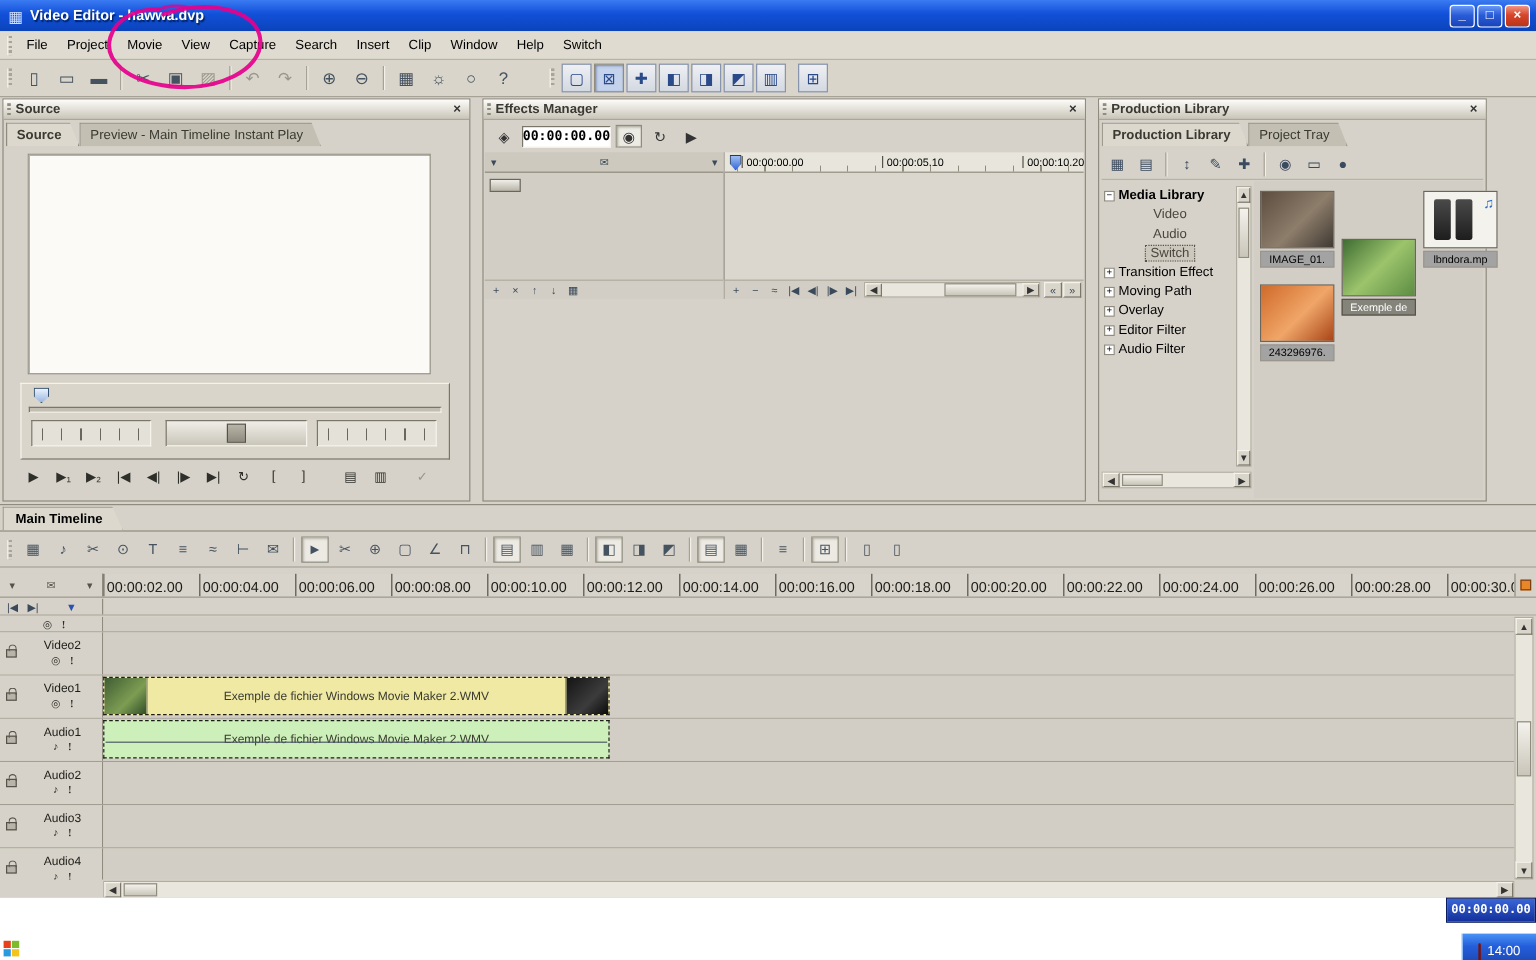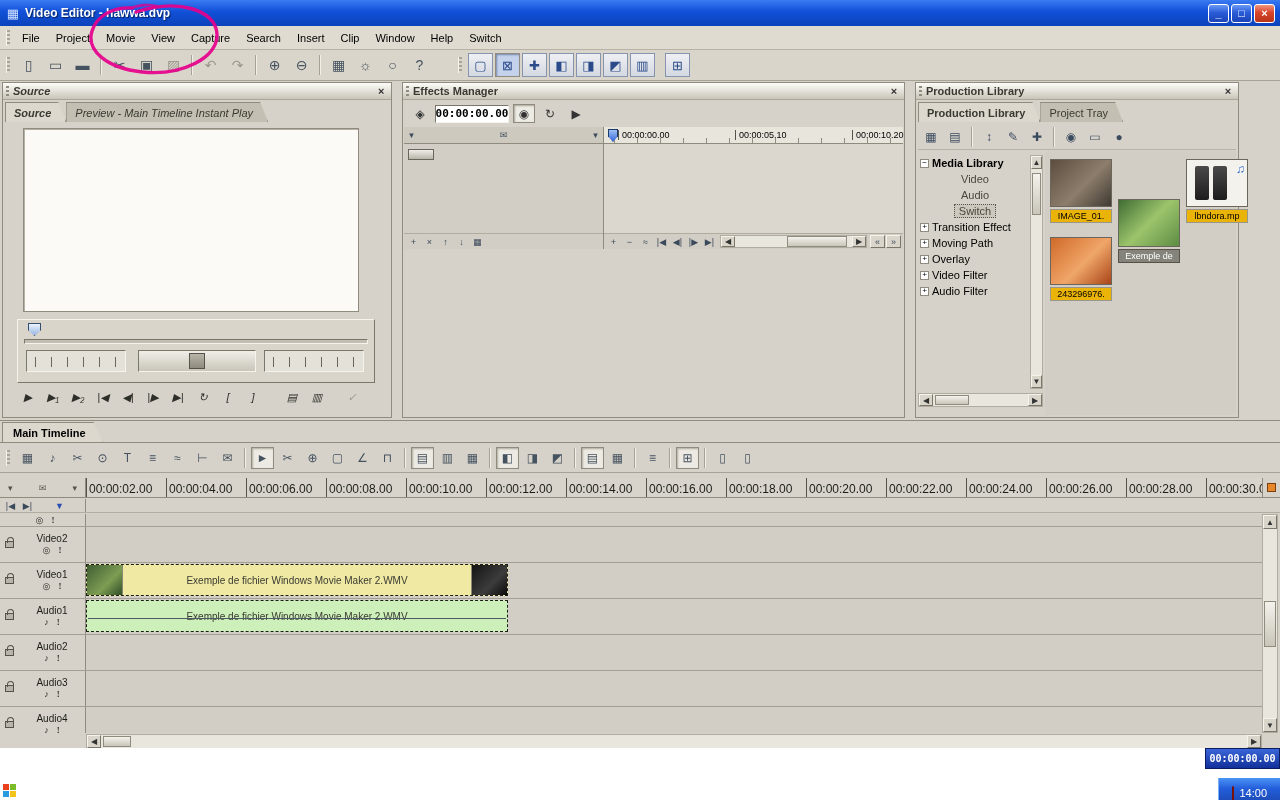--- a/index.html
+++ b/index.html
@@ -91,21 +91,21 @@
   .trow .expander{width:9px;height:9px;flex:0 0 9px;background:#fff;border:1px solid #8f8b7e;display:flex;align-items:center;justify-content:center;font-size:8px;line-height:1;}
   .trow.root .tlabel{font-weight:bold;}
   .trow.group .tlabel{font-weight:normal;}
   .trow.child{justify-content:center;color:#4a463e;}
   .trow.child.focused span{border:1px dotted #55524a;background:#ccc8bd;padding:0 4px;}
   .lib-vscroll{position:absolute;left:114px;top:72px;width:13px;bottom:28px;flex-direction:column;}
   .lib-hscroll{position:absolute;left:2px;bottom:10px;width:125px;height:14px;}
   .thumbs{position:absolute;left:129px;top:68px;right:2px;bottom:2px;background:#d2cec5;}
   .thumb{position:absolute;width:62px;}
   .thumb .pic{width:62px;height:48px;border:1px solid #6a665c;background:#888;}
-  .thumb .lbl{margin-top:2px;width:62px;height:14px;background:#eab308;border:1px solid #9a968b;font-size:9px;display:flex;align-items:center;justify-content:center;overflow:hidden;white-space:nowrap;}
+  .thumb .lbl{margin-top:2px;width:62px;height:14px;background:#a3a3a3;border:1px solid #9a968b;font-size:9px;display:flex;align-items:center;justify-content:center;overflow:hidden;white-space:nowrap;}
   .thumb.selected .lbl{background:#85847a;color:#fff;border-color:#55524a;}
   .pic.p1{background:linear-gradient(135deg,#5d4d3f 0%,#8d7d6b 55%,#3f3a33 100%);}
   .pic.p2{background:linear-gradient(135deg,#3f6d33 0%,#9cc46c 50%,#5d8d43 100%);}
   .pic.p3{background:#f4f2ec;position:relative;}
   .pic.p3 .spk{position:absolute;top:6px;width:14px;height:34px;background:linear-gradient(#4a4a4a,#1d1d1d);border-radius:2px;}
   .pic.p3 .spk.l{left:8px;}  .pic.p3 .spk.r{right:20px;}
   .pic.p3 .nt{position:absolute;right:2px;top:2px;font-size:12px;color:#2a6ad0;}
   .pic.p4{background:linear-gradient(135deg,#d06a2a 0%,#f0a668 55%,#a84418 100%);}
 
   
@@ -220,21 +220,21 @@
       <span class="tbtn framed">▢</span>
       <span class="tbtn framed pressed">⊠</span>
       <span class="tbtn framed">✚</span>
       <span class="tbtn framed">◧</span>
       <span class="tbtn framed">◨</span>
       <span class="tbtn framed">◩</span>
       <span class="tbtn framed">▥</span>
       <span class="tbtn framed" style="margin-left:8px;">⊞</span>
     </div>
 
-    <div class="panel" style="left:2px;width:390px;font-style:italic;">
+    <div class="panel" style="left:2px;width:390px;">
       <div class="phead">
         <span class="pgrip"></span>
         <span>Source</span>
         <span class="px">×</span>
       </div>
       <div class="tabs">
         <span class="tab active">Source</span>
         <span class="tab">Preview - Main Timeline Instant Play</span>
       </div>
       <div class="preview"></div>
@@ -370,21 +370,21 @@
               <span class="tlabel">Moving Path</span>
             </div>
 
             <div class="trow group">
               <span class="expander">+</span>
               <span class="tlabel">Overlay</span>
             </div>
 
             <div class="trow group">
               <span class="expander">+</span>
-              <span class="tlabel">Video Filter</span>
+              <span class="tlabel">Editor Filter</span>
             </div>
 
             <div class="trow group">
               <span class="expander">+</span>
               <span class="tlabel">Audio Filter</span>
             </div>
           </div>
       </div>
 
       <span class="scrollbar lib-vscroll" style="display:flex;">

